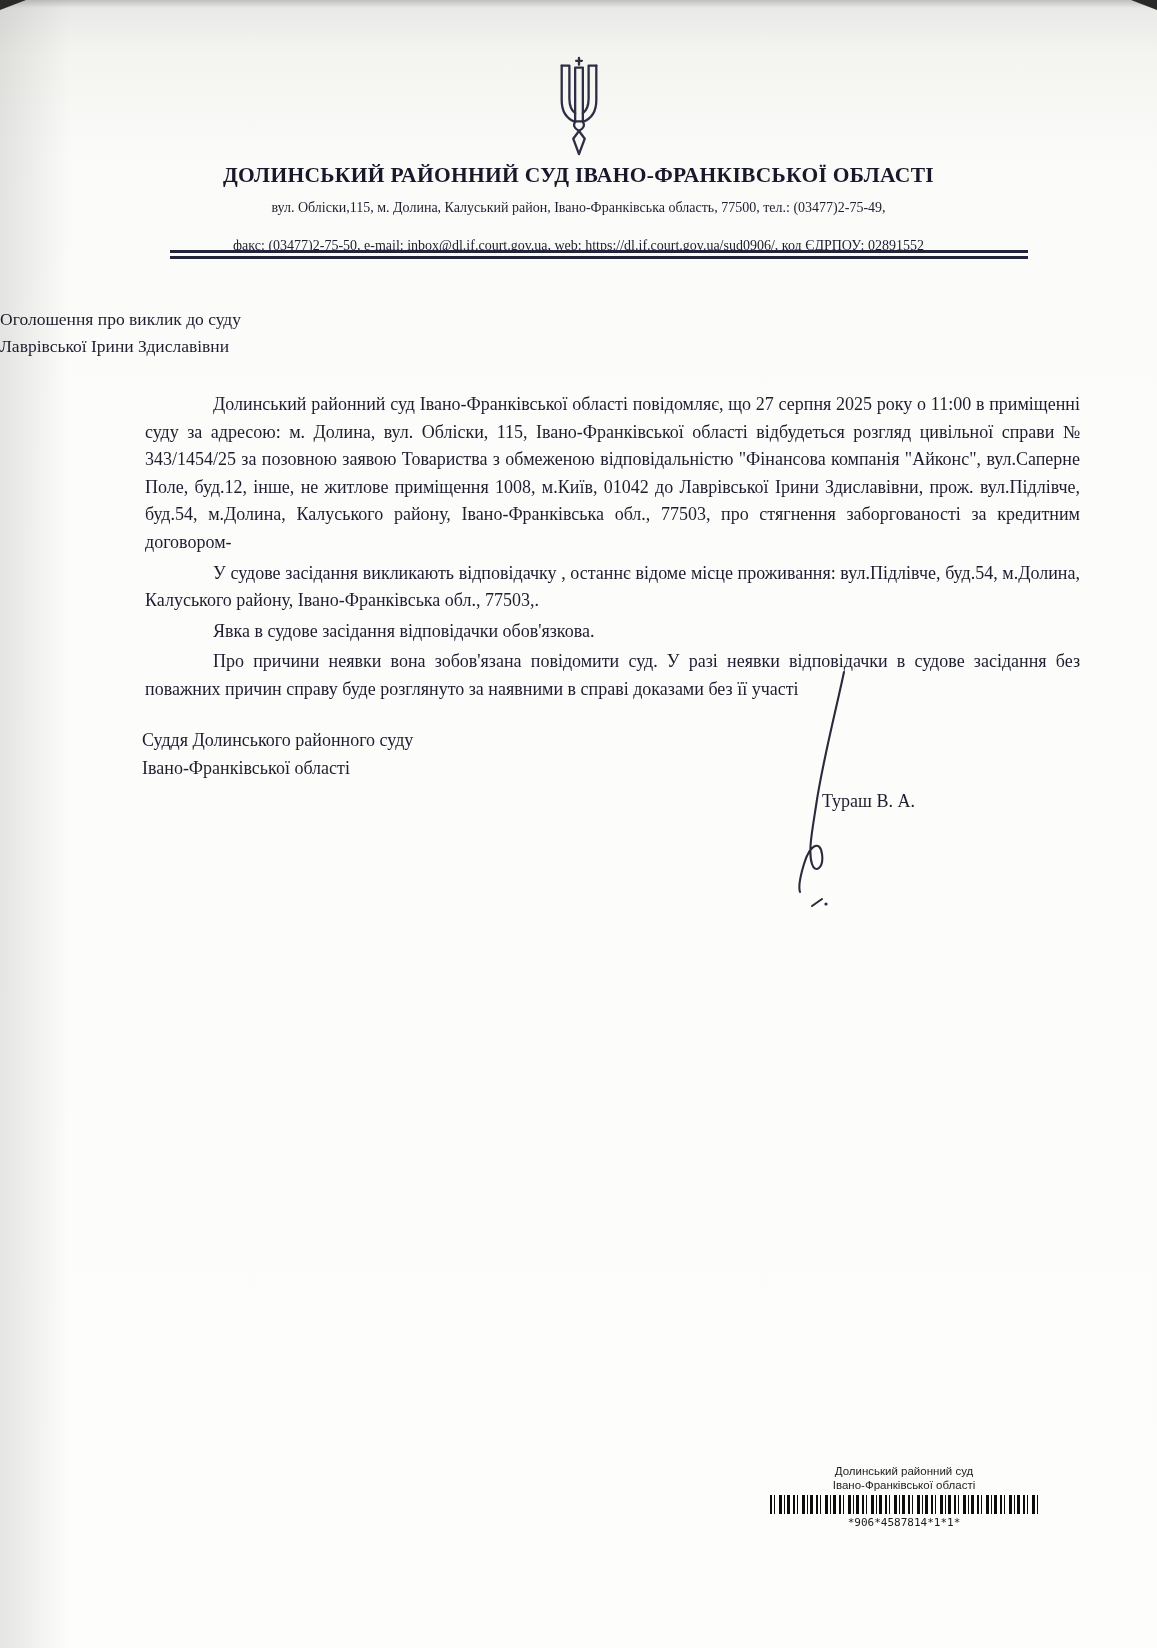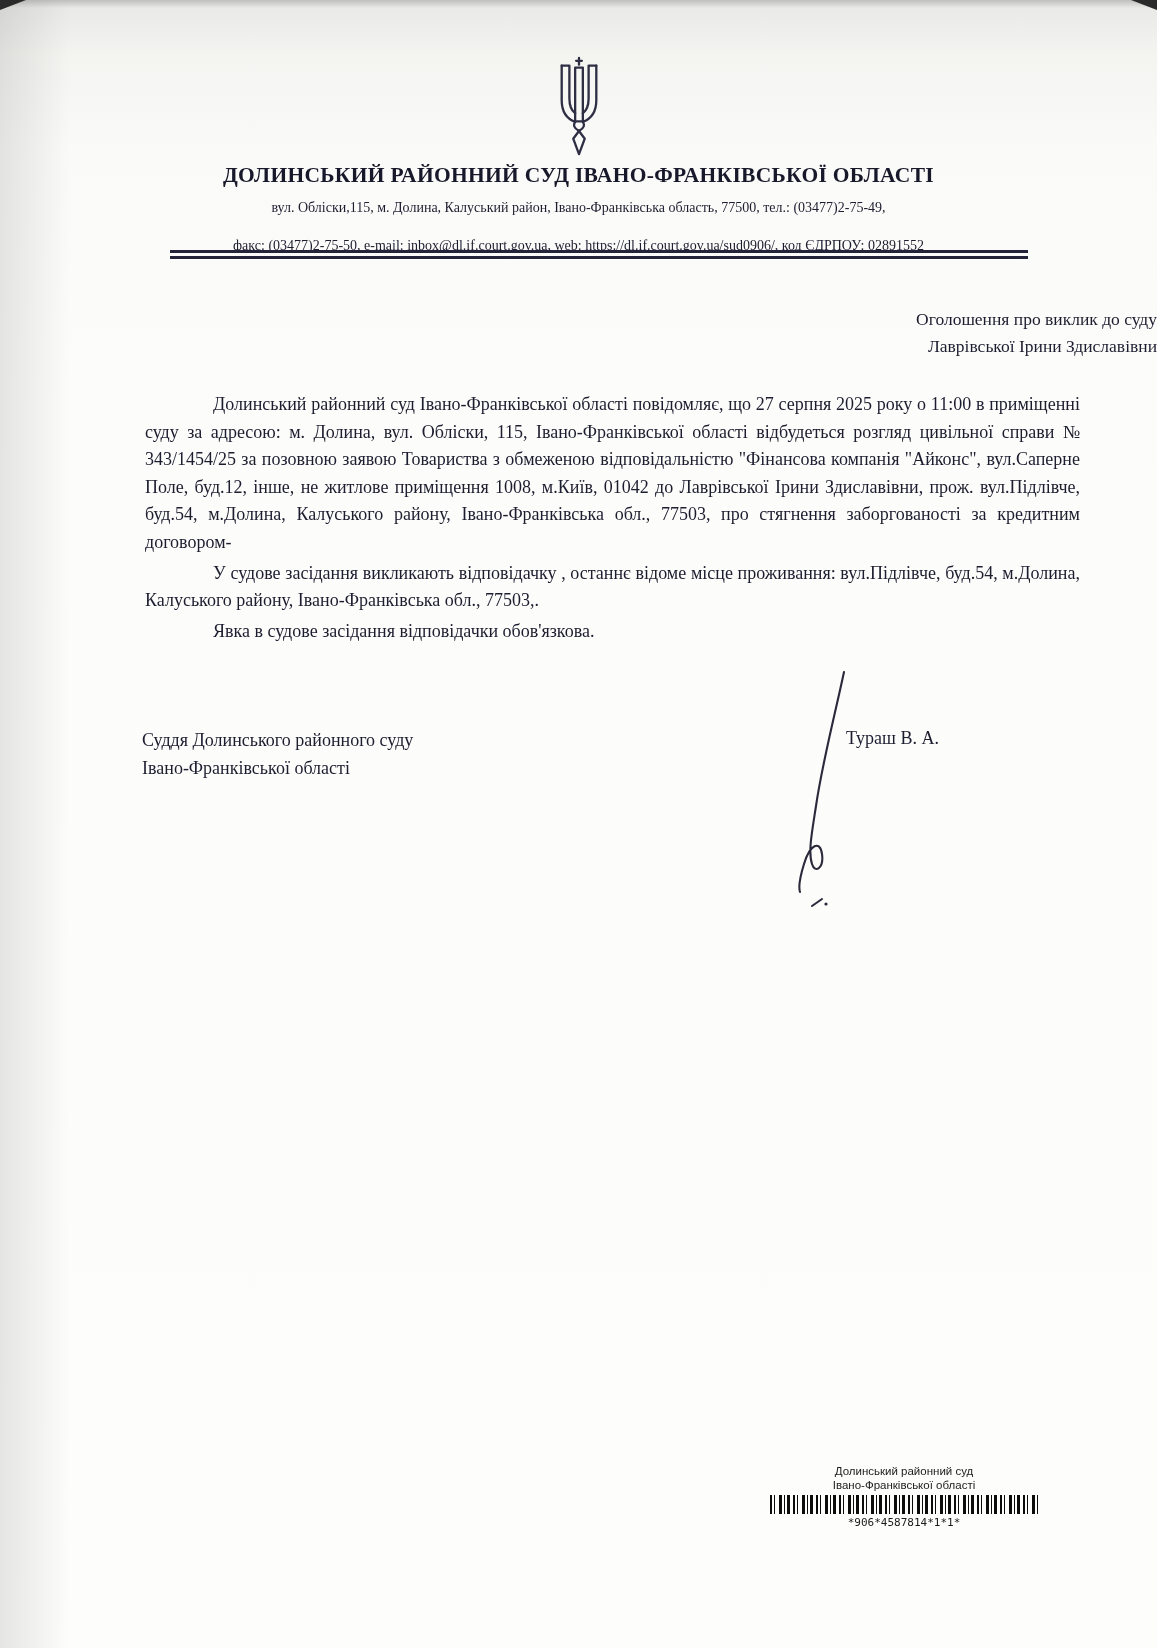--- a/index.html
+++ b/index.html
@@ -30,30 +30,30 @@
     color:#18182b;
   }
   .addr{position:absolute;left:0;right:0;text-align:center;font-size:14px;color:#1d1d30;}
   .addr1{top:200px;}
   .addr2{top:226px;margin-top:12px;}
   .addr a-like, .ulink{text-decoration:underline;}
 
   .rule-wrap{position:absolute;top:250px;left:170px;width:858px;}
   .rule{height:3px;background:#23233a;margin-bottom:3px;}
 
-  .doc-title{position:absolute;top:306px;left:0;right:0;text-align:right;font-size:17.5px;line-height:27px;}
+  .doc-title{position:absolute;top:306px;left:0;right:0;text-align:left;font-size:17.5px;line-height:27px;}
 
   .body-text{
     position:absolute;top:388px;left:142px;width:941px;
     font-size:18px;line-height:27.6px;text-align:justify;
   }
   .body-text p{margin:3px;text-indent:68px;}
 
   .sig-block{position:absolute;top:726px;left:142px;font-size:18px;line-height:28px;}
-  .judge-name{position:absolute;top:728px;left:822px;font-size:18px;margin-left:24px;}
+  .judge-name{position:absolute;top:791px;left:822px;font-size:18px;}
   .signature-svg{position:absolute;top:668px;left:778px;}
 
   .barcode-block{position:absolute;top:1464px;left:768px;width:272px;text-align:center;
     font-family:"Liberation Sans", sans-serif;color:#1b1b1b;}
   .barcode-label{font-size:11.5px;line-height:14px;}
   .barcode-bars{
     margin:3px auto 0 auto;width:268px;height:19px;
     background:
       repeating-linear-gradient(90deg,
         #0c0c0c 0 2px, transparent 2px 4px,
@@ -102,20 +102,21 @@
 
   <div class="doc-title">
     <div>Оголошення про виклик до суду</div>
     <div>Лаврівської Ірини Здиславівни</div>
   </div>
 
   <div class="body-text">
     <p>Долинський районний суд Івано-Франківської області повідомляє, що 27 серпня 2025 року о 11:00 в приміщенні суду за адресою: м. Долина, вул. Обліски, 115, Івано-Франківської області відбудеться розгляд цивільної справи № 343/1454/25 за позовною заявою Товариства з обмеженою відповідальністю "Фінансова компанія "Айконс", вул.Саперне Поле, буд.12, інше, не житлове приміщення 1008, м.Київ, 01042 до Лаврівської Ірини Здиславівни, прож. вул.Підлівче, буд.54, м.Долина, Калуського району, Івано-Франківська обл., 77503, про стягнення заборгованості за кредитним договором-</p>
     <p>У судове засідання викликають відповідачку , останнє відоме місце проживання: вул.Підлівче, буд.54, м.Долина, Калуського району, Івано-Франківська обл., 77503,.</p>
     <p>Явка в судове засідання відповідачки обов'язкова.</p>
+    <p>Про причини неявки вона зобов'язана повідомити суд. У разі неявки відповідачки в судове засідання без поважних причин справу буде розглянуто за наявними в справі доказами без її участі</p>
   </div>
 
   <div class="sig-block">
     <div>Суддя Долинського районного суду</div>
     <div>Івано-Франківської області</div>
   </div>
 
   <div class="signature-svg">
     <svg width="90" height="250" viewBox="0 0 90 250" aria-hidden="true">
       <g fill="none" stroke="#2a2a3c" stroke-width="2.1" stroke-linecap="round">

